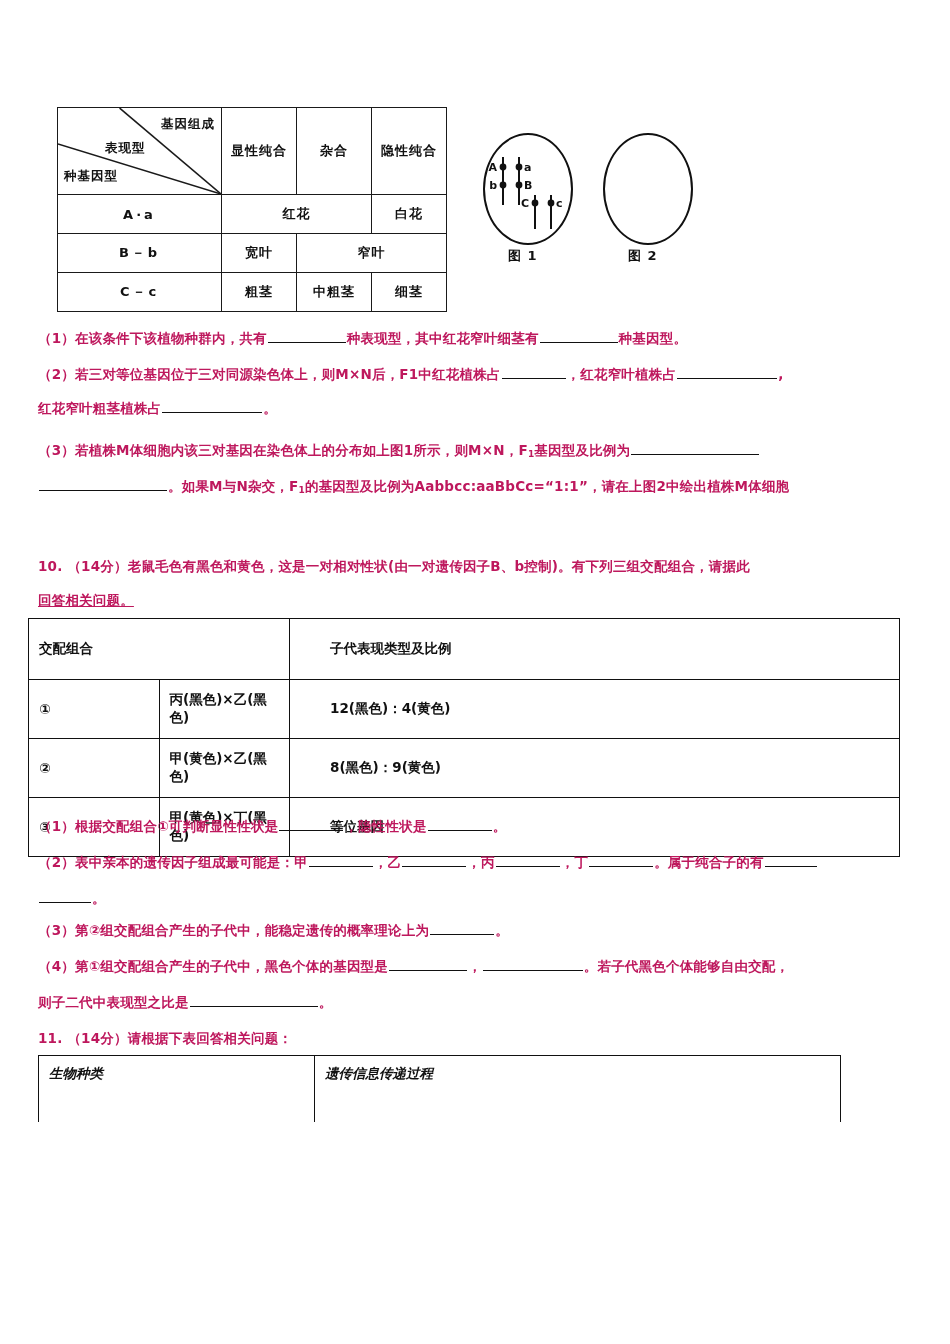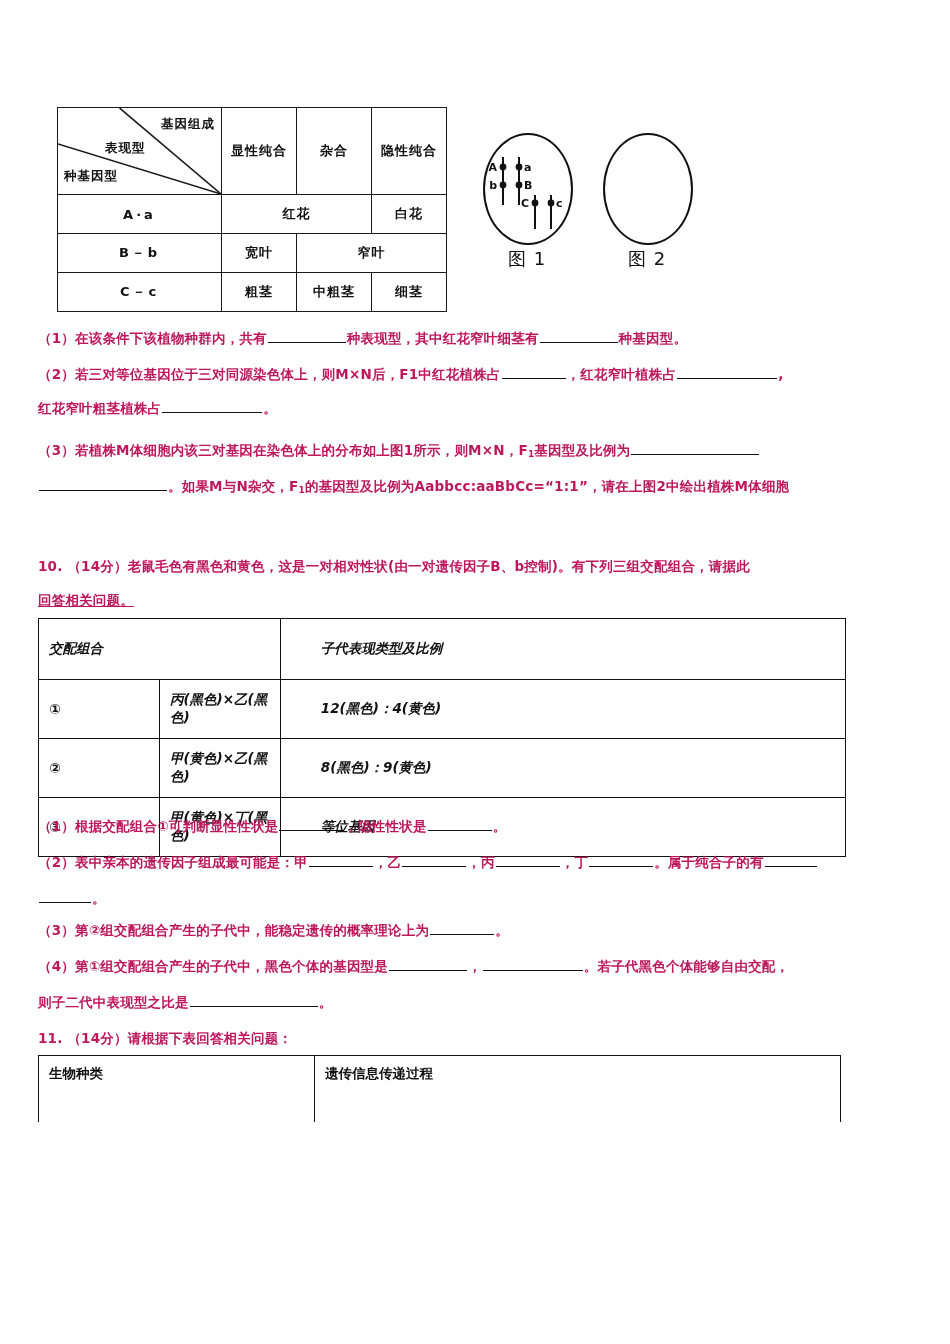--- a/index.html
+++ b/index.html
@@ -81,22 +81,22 @@
   
   .cellfig {
     position: absolute;
     border: 2.2px solid #111;
     border-radius: 50%;
   }
   #fig1-circle { left: 483px; top: 133px; width: 86px; height: 108px; }
   #fig2-circle { left: 603px; top: 133px; width: 86px; height: 108px; }
   .fig-caption {
     position: absolute;
-    font-size: 18px;
-    font-weight: normal;
+    font-size: 13px;
+    font-weight: bold;
     letter-spacing: 1px;
     white-space: nowrap;
   }
   #fig1-caption { left: 508px; top: 247px; }
   #fig2-caption { left: 628px; top: 247px; }
   .chromo-svg {
     position: absolute;
     left: 483px; top: 133px;
     width: 92px; height: 112px;
     overflow: visible;
@@ -135,33 +135,34 @@
     font-size: 13.5px;
     font-weight: bold;
     color: #111;
   }
   .qtable td {
     border: 1.3px solid #111;
     padding: 9px 10px;
     vertical-align: middle;
     height: 30px;
   }
-  #mating-table { left: 38px; top: 618px; width: 808px; font-style: italic; }
+  #mating-table { left: 28px; top: 618px; width: 872px; }
   #mating-table .col-a { width: 160px; }
   #mating-table .col-b { width: 340px; }
   #mating-table .col-c { width: 372px; padding-left: 40px; }
   #mating-table tr.head td { height: 42px; }
   #mating-table tr.body td { height: 40px; }
   .circnum { font-size: 14px; }
 
   
   #info-table {
     left: 38px;
     top: 1055px;
     width: 760px;
+    font-style: italic;
   }
   #info-table td {
     height: 48px;
     border-top: 1.6px solid #111;
     border-left: 1.6px solid #111;
     border-right: 1.6px solid #111;
     border-bottom: none;
     vertical-align: top;
   }
   #info-table .col-a { width: 255px; border-right: 1.6px solid #111; }

